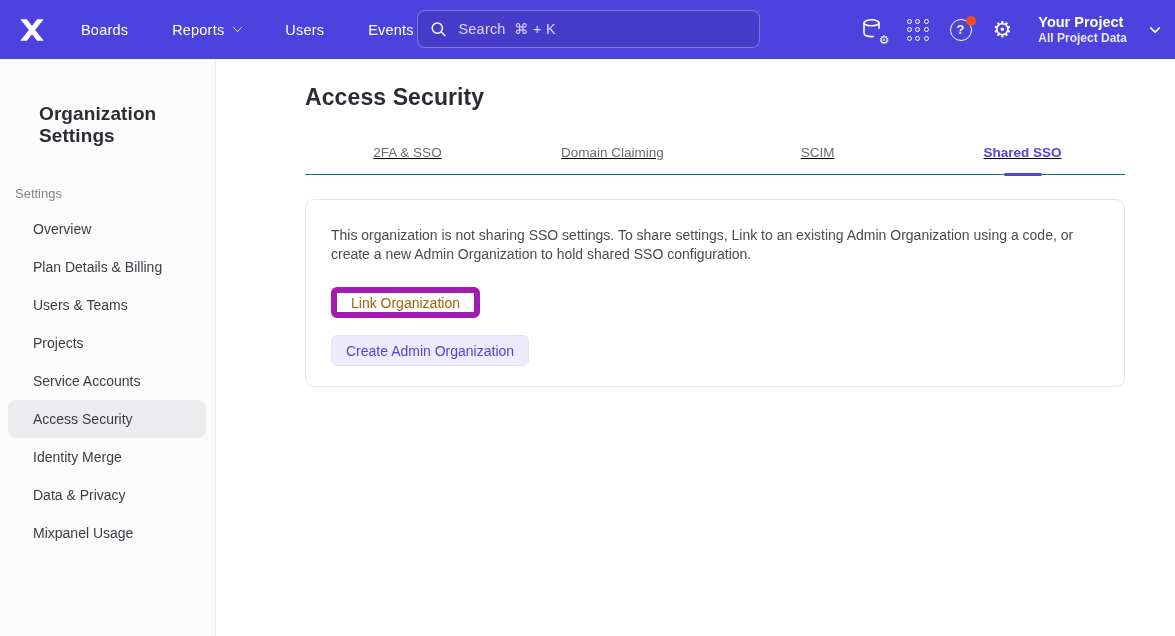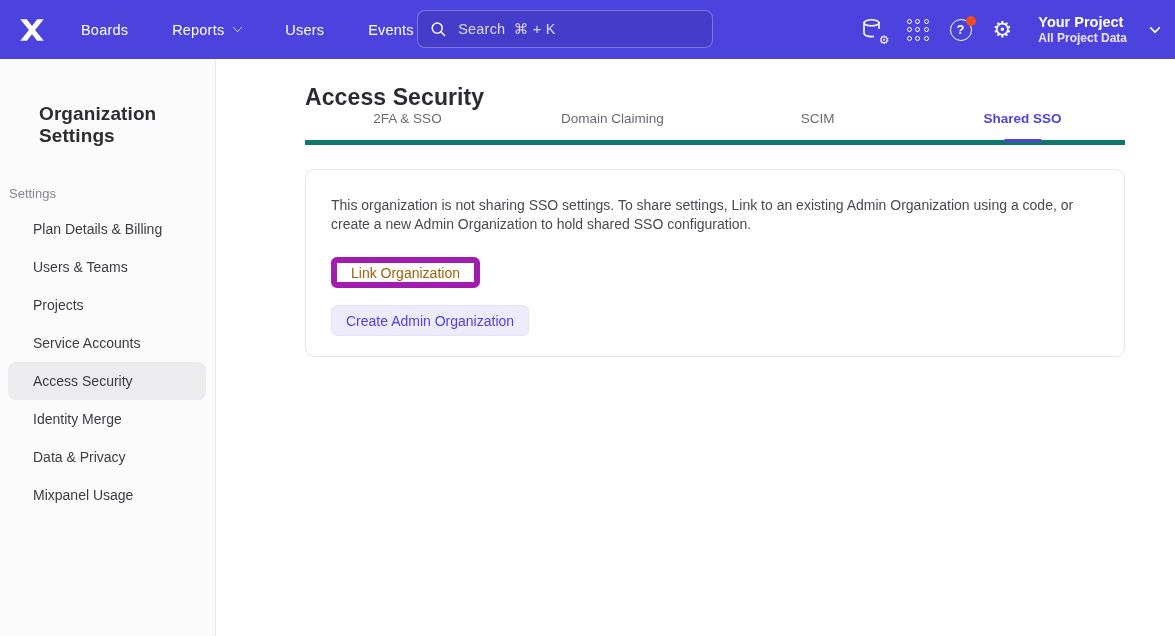--- a/index.html
+++ b/index.html
@@ -32,21 +32,21 @@
   }
   .chev {
     display: none; width: 7px; height: 7px;
     border-right: 1.8px solid #fff; border-bottom: 1.8px solid #fff;
     transform: rotate(45deg); border-radius: 1px;
     margin-left: 10px; margin-top: -4px;
   }
   .nav-link.has-chevron .chev { display: inline-block; }
 
   .search {
-    position: absolute; left: 417px; top: 10px; width: 296px; height: 38px;
+    position: absolute; left: 417px; top: 10px; width: 343px; height: 38px;
     background: var(--search-bg, #463cca);
     border: 1px solid rgba(255,255,255,0.30);
     border-radius: 8px;
     display: flex; align-items: center; padding: 0 12px; cursor: text;
   }
   .search input {
     background: transparent; border: none; outline: none;
     color: #ffffff; font-size: 14.5px; margin-left: 10px; width: 100%;
     font-family: inherit; letter-spacing: .2px;
   }
@@ -89,35 +89,35 @@
 
   
   aside.sidebar {
     position: absolute; top: 59px; left: 0; bottom: 0; width: 216px;
     background: #fbfbfc; border-right: 1px solid #e9e9ee;
   }
   .sidebar h1 {
     margin: 44px 0 0 39px; font-size: 19px; font-weight: 700;
     color: #2c2c33; letter-spacing: .1px;
   }
-  .section-label { margin: 39px 0 0 9px; font-size: 13px; color: #85858f; font-weight: 500; }
+  .section-label { margin: 39px 0 0 15px; font-size: 13px; color: #85858f; font-weight: 500; }
   .side-list { margin-top: 9px; }
   .side-item {
     height: 38px; display: flex; align-items: center;
     margin: 0 9px 0 8px; padding-left: 25px; border-radius: 8px;
     font-size: 14px; color: #3c3c44; cursor: pointer; white-space: nowrap;
   }
   .side-item.active { background: var(--sidebar-active, #ececef); }
 
   
   main.content-area { position: absolute; top: 59px; left: 256px; right: 0; bottom: 0; background: #fff; }
   .content-inner { padding: 25px 50px 0 49px; }
   .page-title { margin: 0; font-size: 23px; font-weight: 700; color: #2b2b33; letter-spacing: .1px; }
 
-  .tabs { display: flex; border-bottom: 5px solid #0f766e; }
+  .tabs { display: flex; margin-top: 34px; border-bottom: 1px solid #0f766e; text-decoration: underline; }
   .tab {
     flex: 1; text-align: center; padding-bottom: 14px;
     font-size: 13.5px; font-weight: 500; color: #6a6a74;
     cursor: pointer; position: relative;
   }
   .tab.active { color: var(--accent, #5044d9); font-weight: 600; }
   .tab.active::after {
     content: ""; position: absolute; left: 50%; transform: translateX(-50%);
     bottom: -2px; width: 38px; height: 3.5px;
     background: var(--accent, #5044d9); border-radius: 3px;
@@ -212,20 +212,23 @@
     </div>
     <span class="proj-chev"></span>
   </div>
 </header>
 
 <aside class="sidebar">
   <h1>Organization Settings</h1>
   <div class="section-label">Settings</div>
   <div class="side-list">
 
+      <div class="side-item">
+        <span>Overview</span>
+      </div>
 
       <div class="side-item">
         <span>Plan Details &amp; Billing</span>
       </div>
 
       <div class="side-item">
         <span>Users &amp; Teams</span>
       </div>
 
       <div class="side-item">

